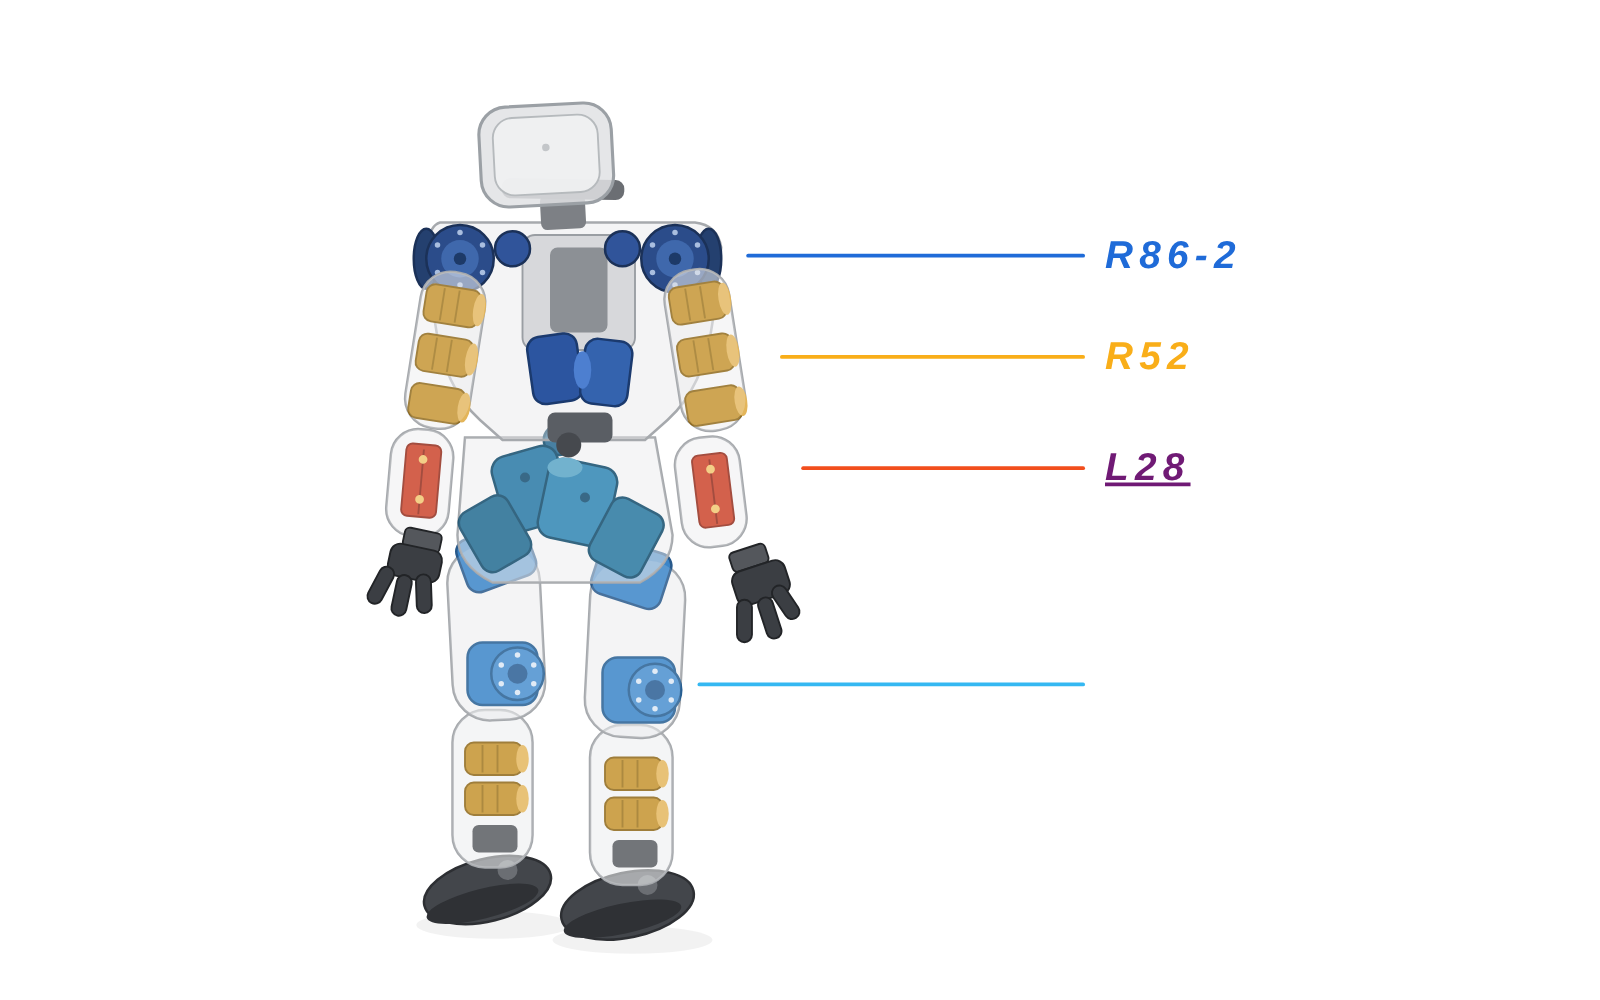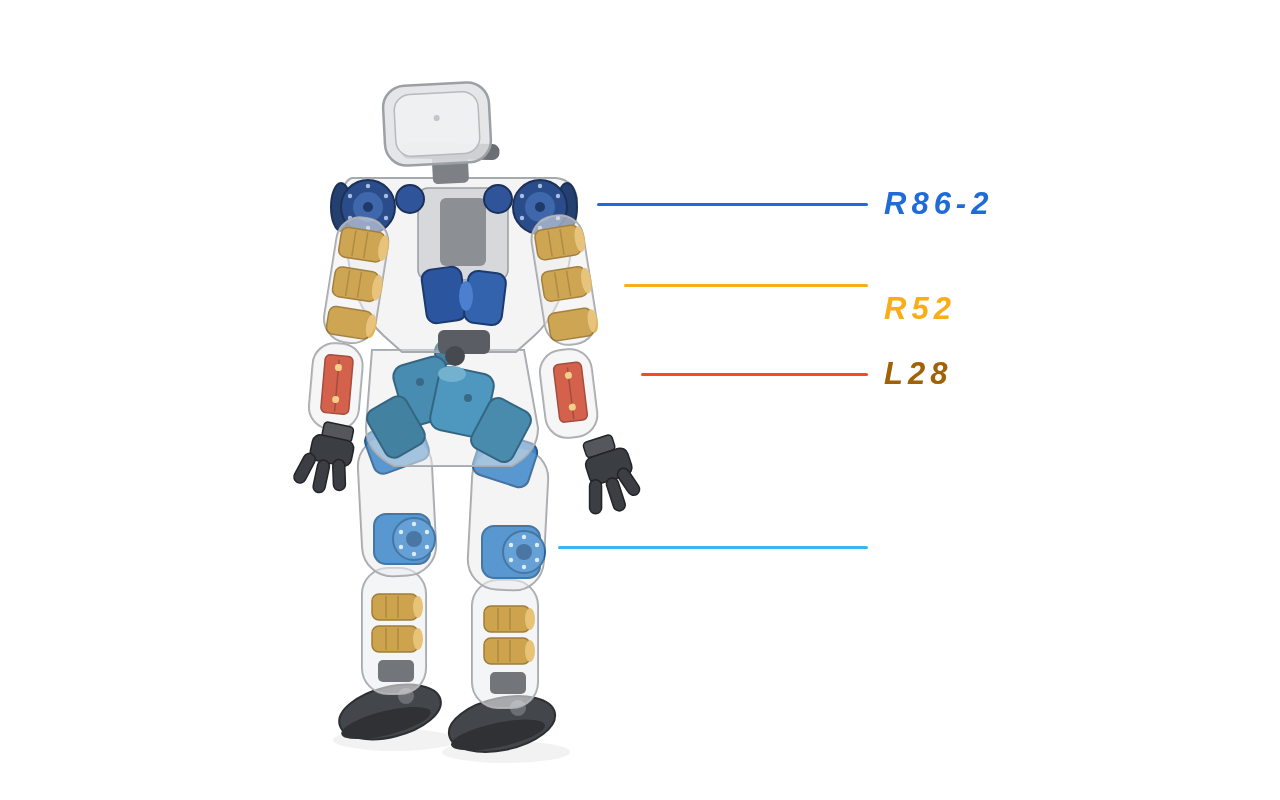--- a/index.html
+++ b/index.html
@@ -262,20 +262,20 @@
         <rect x="602" y="478" width="12" height="34" rx="6"></rect>
         <rect x="618" y="472" width="12" height="30" rx="6" transform="rotate(-16 624 487)"></rect>
       </g>
     </g>
   </svg>
 
   <div class="callout-line" style="left: 597px; top: 203px; width: 271px; background: rgb(31, 107, 216);"></div>
   <div class="callout-label" style="left: 884px; top: 185px; color: rgb(31, 107, 216);">R86-2</div>
 
   <div class="callout-line" style="left: 624px; top: 284px; width: 244px; background: rgb(249, 174, 25);"></div>
-  <div class="callout-label" style="left: 884px; top: 266px; color: rgb(249, 174, 25); margin-top: 24px;">R52</div>
+  <div class="callout-label" style="left: 884px; top: 266px; color: rgb(249, 174, 25);">R52</div>
 
   <div class="callout-line" style="left: 641px; top: 373px; width: 227px; background: rgb(242, 78, 29);"></div>
-  <div class="callout-label" style="left: 884px; top: 355px; color: #a16207;">L28</div>
+  <div class="callout-label" style="left: 884px; top: 355px; color: #701a75; text-decoration: underline;">L28</div>
 
   <div class="callout-line" style="left: 558px; top: 546px; width: 310px; background: rgb(53, 184, 242);"></div>
 
 </div>
 
 </body></html>

